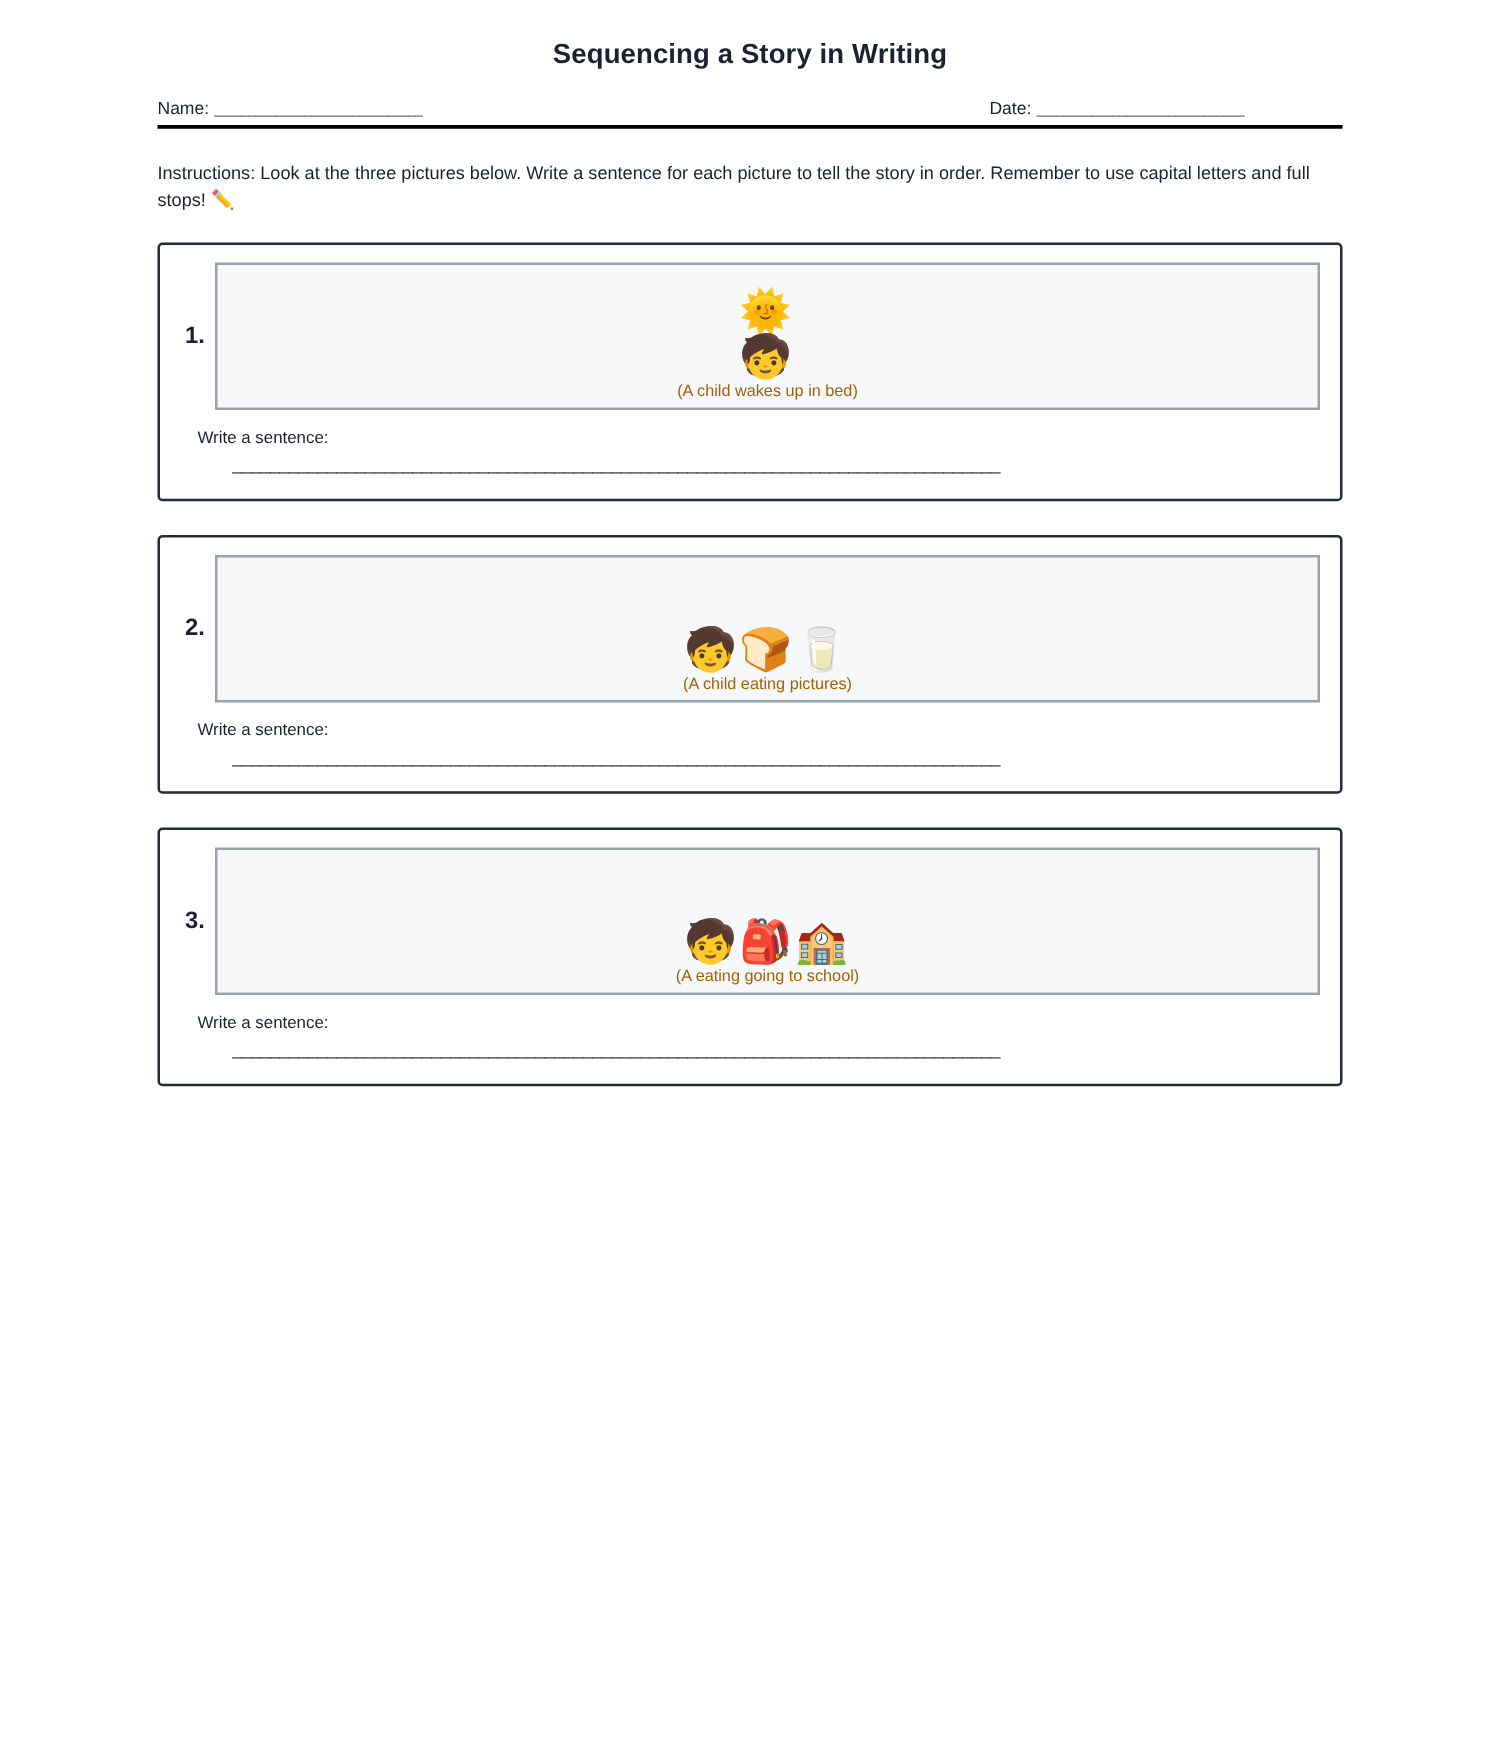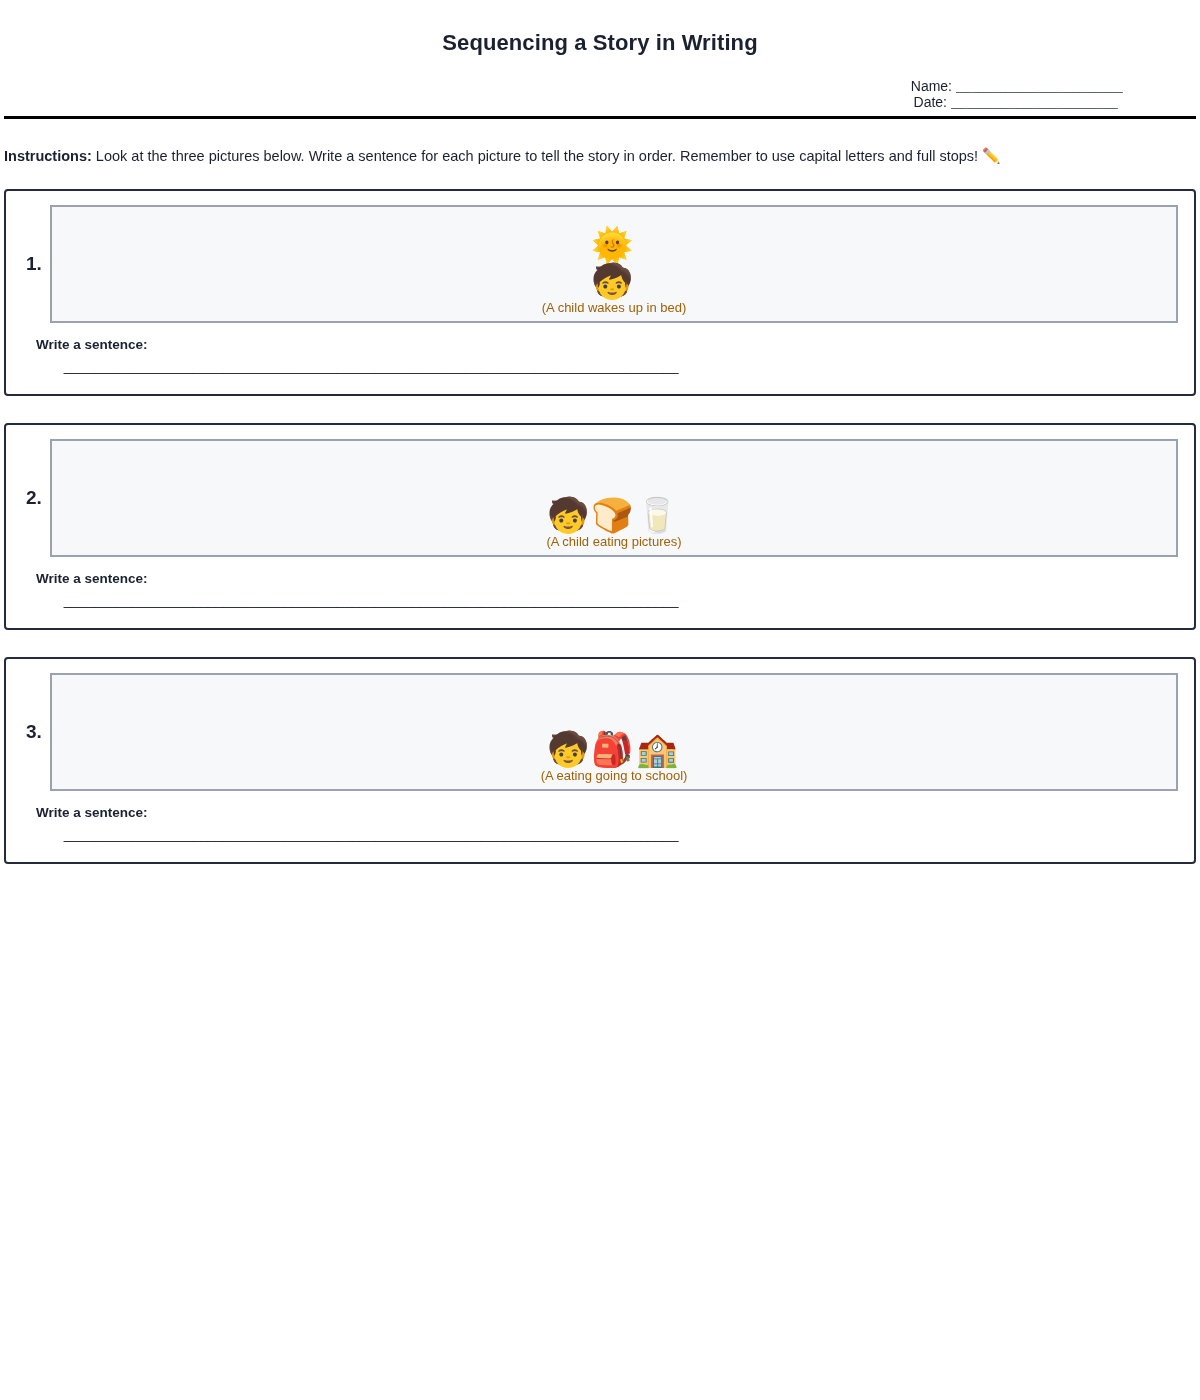--- a/index.html
+++ b/index.html
@@ -9,21 +9,21 @@
   }
   body {
     width: 1200px;
     height: 1400px;
     font-family: "Liberation Sans", sans-serif;
     color: #1b2130;
     -webkit-font-smoothing: antialiased;
   }
 
   .sheet {
-    width: 1192px;
+    width: 948px;
     margin: 0 auto;
     padding-top: 30px;
   }
 
   
   .worksheet-title {
     text-align: center;
     font-size: 22px;
     font-weight: bold;
     color: #1b2130;
@@ -35,21 +35,20 @@
   
   .namedate {
     display: flex;
     justify-content: space-between;
     align-items: flex-end;
     font-size: 14px;
     color: #1b2130;
     padding-bottom: 6px;
     border-bottom: 3px solid #000000;
     margin-bottom: 26px;
-    flex-direction: column;
   }
   .namedate .field {
     display: flex;
     align-items: baseline;
     white-space: nowrap;
   }
   .namedate .field-label {
     font-size: 14px;
     color: #1b2130;
   }
@@ -64,21 +63,21 @@
   .namedate .field-date .rule { width: 245px; }
 
   
   .instructions {
     font-size: 14.5px;
     line-height: 1.45;
     color: #1b2130;
     margin-bottom: 22px;
   }
   .instructions .lead {
-    font-weight: bold;
+    font-weight: normal;
   }
   .instructions .emoji {
     font-size: 15px;
   }
 
   
   .task {
     border: 2px solid #242b3d;
     border-radius: 4px;
     padding: 14px 16px 16px 16px;
@@ -132,21 +131,21 @@
   .picture-caption {
     font-size: 13px;
     color: #a16207;
     text-align: center;
     margin-top: 1px;
     line-height: 1.2;
   }
 
   .answer-label {
     font-size: 13.5px;
-    font-weight: bold;
+    font-weight: normal;
     color: #1b2130;
     margin: 14px 0 0 14px;
   }
 
   .answer-line {
     font-size: 14px;
     color: #1b2130;
     margin: 6px 0 0 14px;
     letter-spacing: -0.2px;
     white-space: nowrap;

